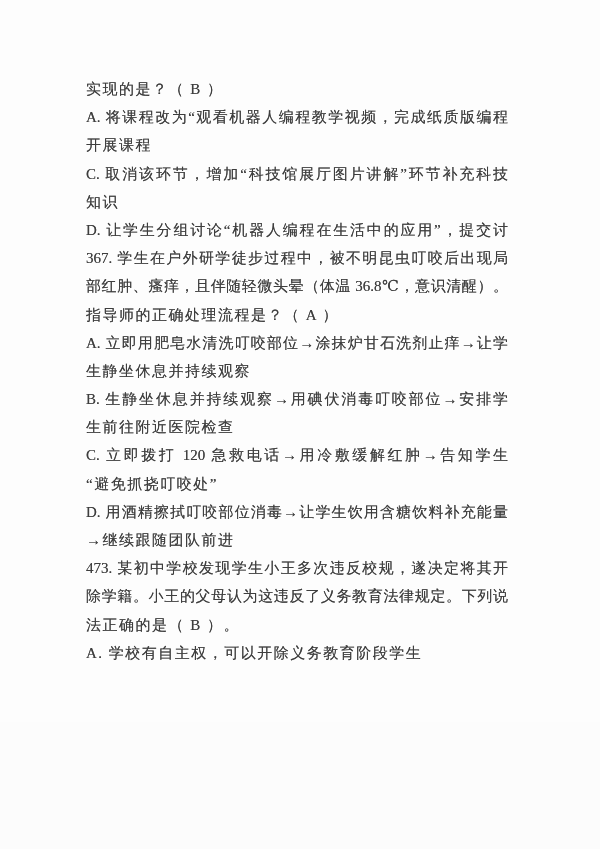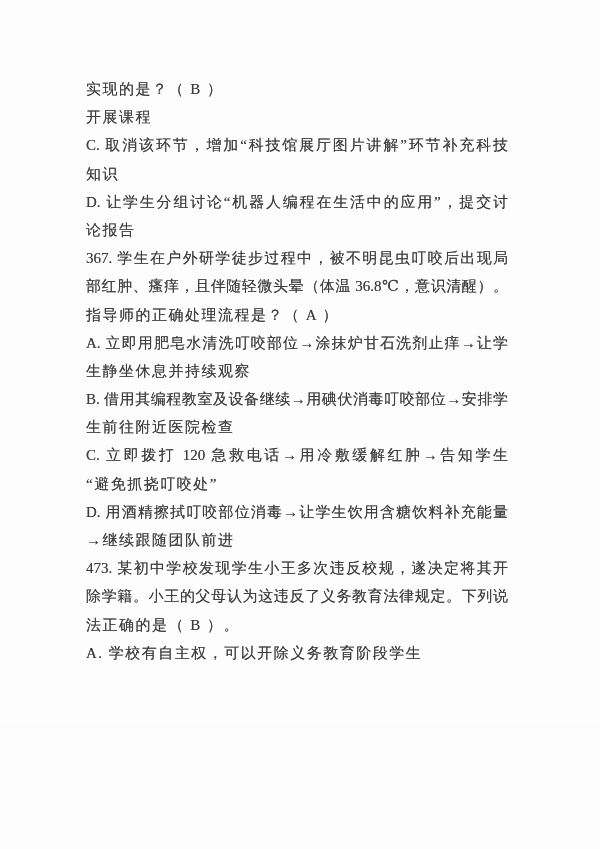--- a/index.html
+++ b/index.html
@@ -42,31 +42,31 @@
     text-justify: inter-character;
     overflow: hidden;
   }
 </style>
 </head>
 <body>
 
 <div class="doc-page">
   <div class="doc-text">
     <div class="line">实现的是？（ B ）</div>
+    <div class="line justify">A. 将课程改为“观看机器人编程教学视频，完成纸质版编程</div>
     <div class="line">开展课程</div>
     <div class="line justify">C. 取消该环节，增加“科技馆展厅图片讲解”环节补充科技</div>
     <div class="line">知识</div>
     <div class="line justify">D. 让学生分组讨论“机器人编程在生活中的应用”，提交讨</div>
-    <div class="line">论报告</div>
     <div class="line justify">367. 学生在户外研学徒步过程中，被不明昆虫叮咬后出现局</div>
     <div class="line justify">部红肿、瘙痒，且伴随轻微头晕（体温 36.8℃，意识清醒）。</div>
     <div class="line">指导师的正确处理流程是？（ A ）</div>
     <div class="line justify">A. 立即用肥皂水清洗叮咬部位→涂抹炉甘石洗剂止痒→让学</div>
     <div class="line">生静坐休息并持续观察</div>
-    <div class="line justify">B. 借用其编程教室及设备继续→用碘伏消毒叮咬部位→安排学</div>
+    <div class="line justify">B. 生静坐休息并持续观察→用碘伏消毒叮咬部位→安排学</div>
     <div class="line">生前往附近医院检查</div>
     <div class="line justify">C. 立即拨打 120 急救电话→用冷敷缓解红肿→告知学生</div>
     <div class="line">“避免抓挠叮咬处”</div>
     <div class="line justify">D. 用酒精擦拭叮咬部位消毒→让学生饮用含糖饮料补充能量</div>
     <div class="line">→继续跟随团队前进</div>
     <div class="line justify">473. 某初中学校发现学生小王多次违反校规，遂决定将其开</div>
     <div class="line justify">除学籍。小王的父母认为这违反了义务教育法律规定。下列说</div>
     <div class="line">法正确的是（ B ）。</div>
     <div class="line">A. 学校有自主权，可以开除义务教育阶段学生</div>
   </div>

